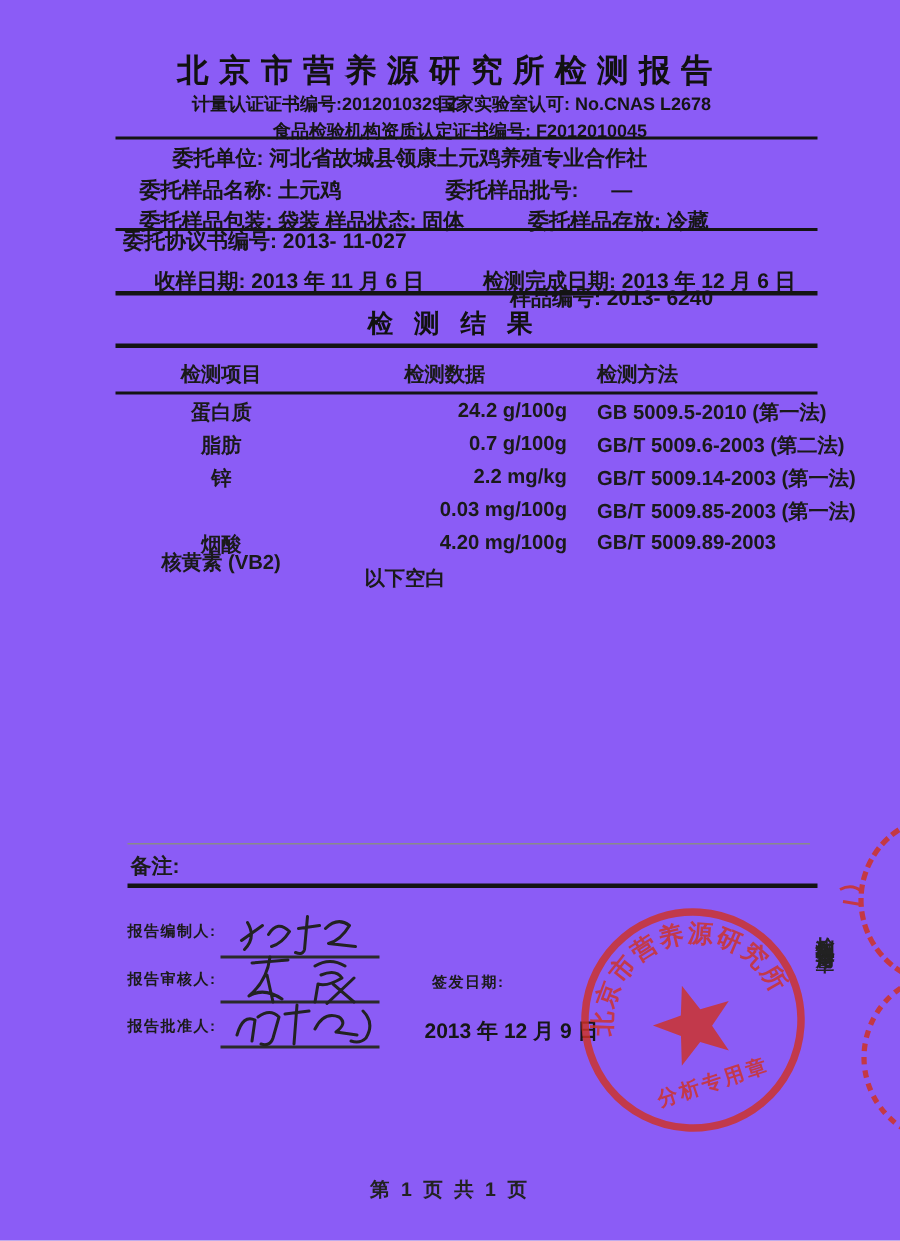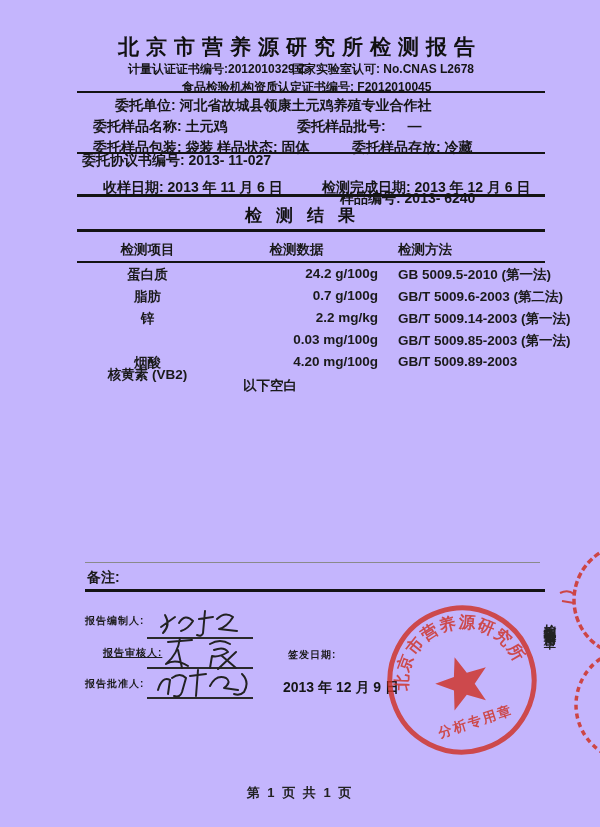--- a/index.html
+++ b/index.html
@@ -1,18 +1,18 @@
 <!DOCTYPE html>
 <html><head>
 <meta charset="utf-8">
 <style>
   html,body{margin:0;padding:0;background:#e8e8e8;}
   .page{
     position:relative;width:600px;height:827px;margin:0 auto;
-    background:#c4b5fd;overflow:hidden;
+    background:#8b5cf6;overflow:hidden;
     font-family:"Liberation Sans","DejaVu Sans",sans-serif;
     color:#1b1b1b;
   }
   .abs{position:absolute;}
   .rule{position:absolute;left:77px;width:468px;background:#141414;}
   .title{
     top:33px;left:0;width:600px;text-align:center;
     font-size:21px;font-weight:700;letter-spacing:7px;color:#111;
   }
   .certline{font-size:12px;font-weight:700;color:#151515;white-space:nowrap;}
@@ -128,21 +128,21 @@
   <div class="abs" style="top:562px;left:85px;width:455px;height:1px;background:#8a8a8a;"></div>
   <div class="abs note-label" style="top:569px;left:87px;">备注:</div>
   <div class="rule" style="top:589px;height:3px;left:85px;width:460px;"></div>
 
   <div class="abs sig-label" style="top:614px;left:85px;">报告编制人:</div>
   <div class="sig-line" style="top:637px;"></div>
   <svg class="abs" style="top:609px;left:155px;" width="92" height="30" viewBox="0 0 92 30">
     <path class="ink" d="M6 18 L20 8 M10 6 Q16 16 8 24 M24 14 Q30 4 38 12 Q33 20 26 22 M44 10 L58 8 M50 2 L48 24 Q47 28 42 26 M62 10 Q70 2 78 8 Q72 18 64 20 L82 22"></path>
   </svg>
 
-  <div class="abs sig-label" style="top:646px;left:103px;text-decoration:underline;">报告审核人:</div>
+  <div class="abs sig-label" style="top:646px;left:85px;">报告审核人:</div>
   <div class="sig-line" style="top:667px;"></div>
   <svg class="abs" style="top:636px;left:158px;" width="96" height="34" viewBox="0 0 96 34">
     <path class="ink" d="M10 6 L34 4 M22 2 Q20 18 8 28 Q18 22 30 30 M20 14 L24 32 M52 8 Q62 2 72 8 M56 14 Q66 10 70 16 Q60 22 54 20 L52 32 M64 20 L78 32 M78 16 L60 33"></path>
   </svg>
 
   <div class="abs sig-label" style="top:677px;left:85px;">报告批准人:</div>
   <div class="sig-line" style="top:697px;"></div>
   <svg class="abs" style="top:668px;left:152px;" width="108" height="30" viewBox="0 0 108 30">
     <path class="ink" d="M6 22 Q10 8 18 12 L16 26 M20 10 Q28 4 34 10 L30 24 Q28 30 22 28 M38 8 L54 6 M46 2 L44 28 M58 18 Q64 6 74 10 Q80 14 72 20 L86 22 M90 6 Q98 14 92 24 Q88 28 82 26"></path>
   </svg>

